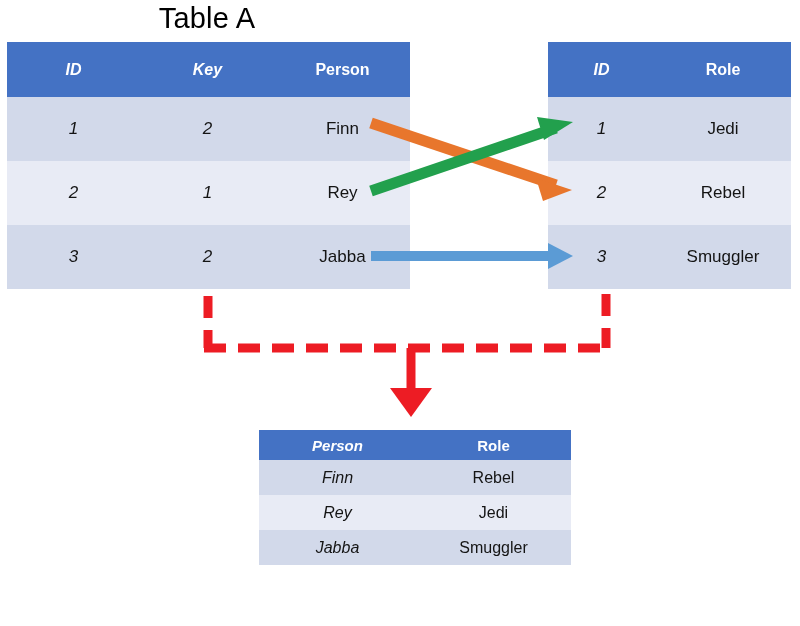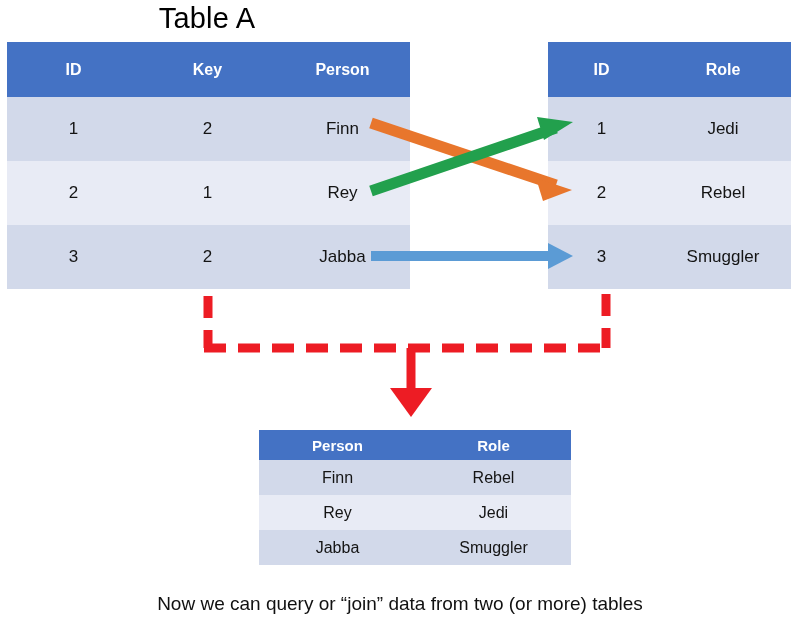--- a/index.html
+++ b/index.html
@@ -54,21 +54,21 @@
   }
   .tbl td {
     color: #141414;
     font-size: 17px;
     font-weight: 400;
   }
   .band-a { background: #D2D9EA; }
   .band-b { background: #E8EBF5; }
 
   
-  .sep { border-right: 3px solid #ffffff; }
+  .sep { border-right: 3px solid #ffffff; font-style: italic; }
   
   .hsep { border-bottom: 3px solid #ffffff; }
 
   
   #table-a { left: 7px; top: 42px; width: 403px; }
   #table-a th { height: 55px; }
   #table-a td { height: 64px; }
 
   
   #table-b { left: 548px; top: 42px; width: 243px; }
@@ -218,15 +218,14 @@
         <td class="band-b sep hsep">Rey</td>
         <td class="band-b hsep">Jedi</td>
       </tr>
       <tr>
         <td class="band-a sep">Jabba</td>
         <td class="band-a">Smuggler</td>
       </tr>
     </tbody>
   </table>
 
-  <div class="caption">Now we can query or “join” data from two (or more) tables</div>
 
 </div>
 
 </body></html>

